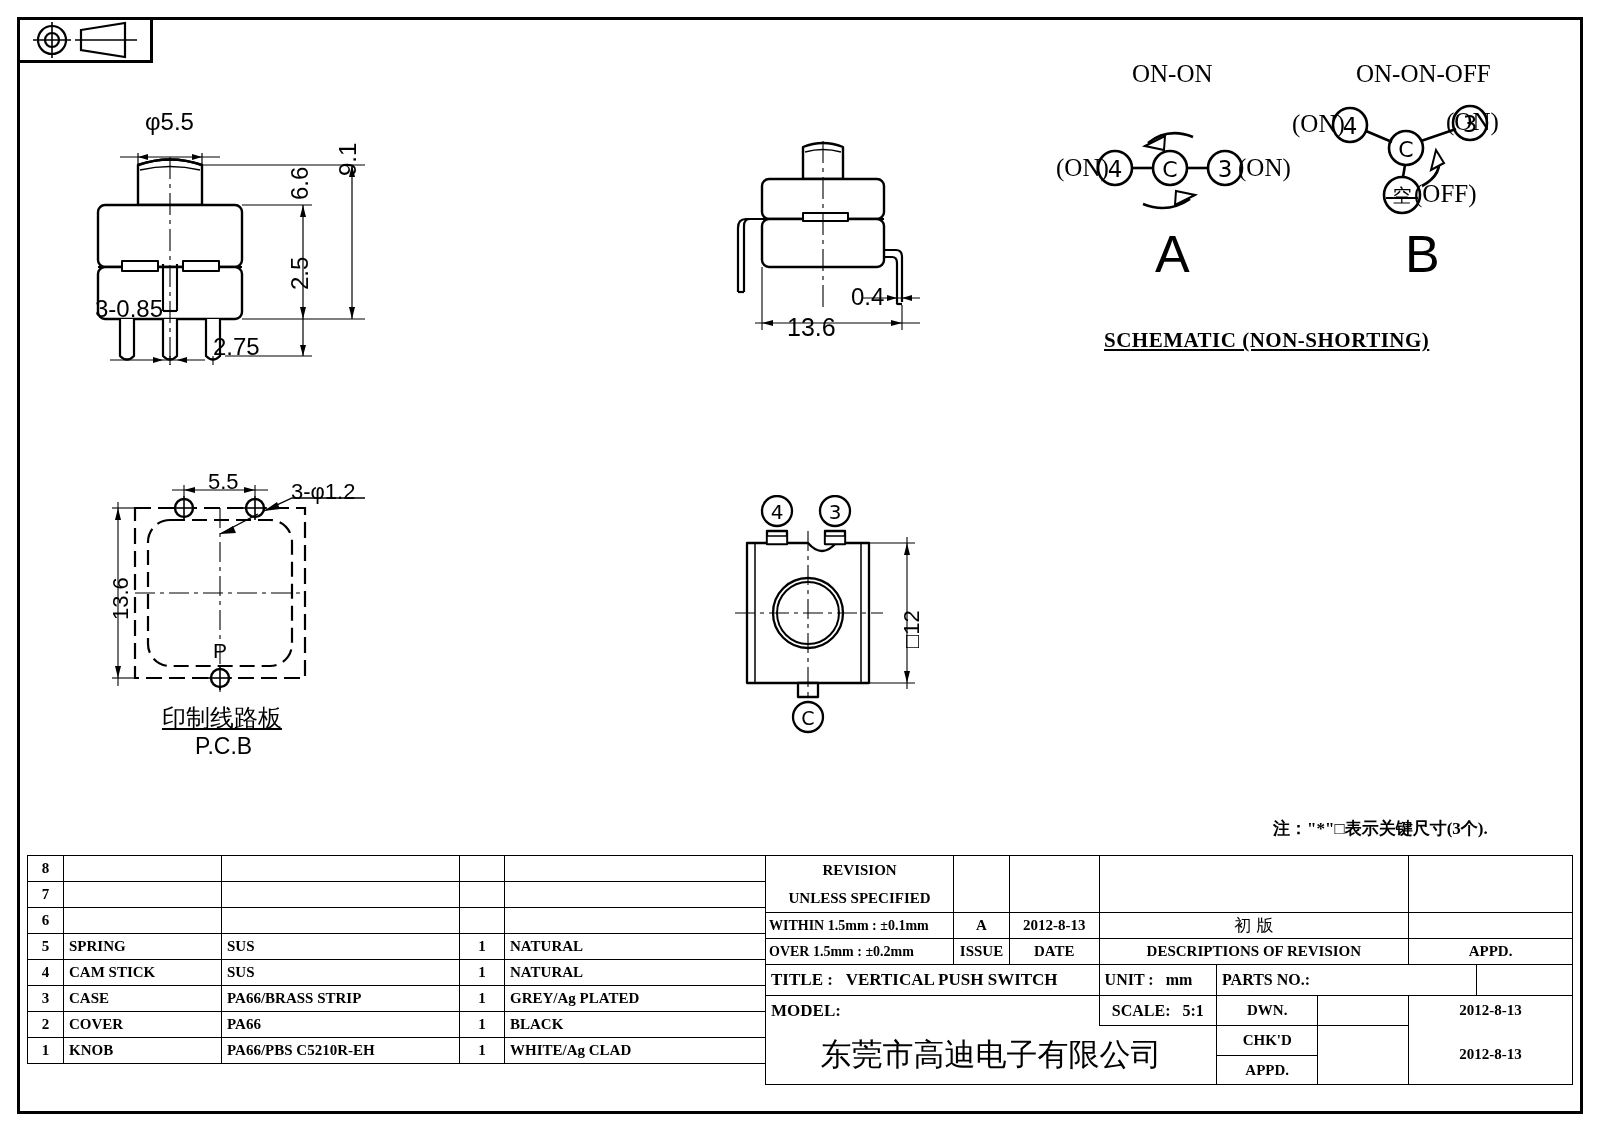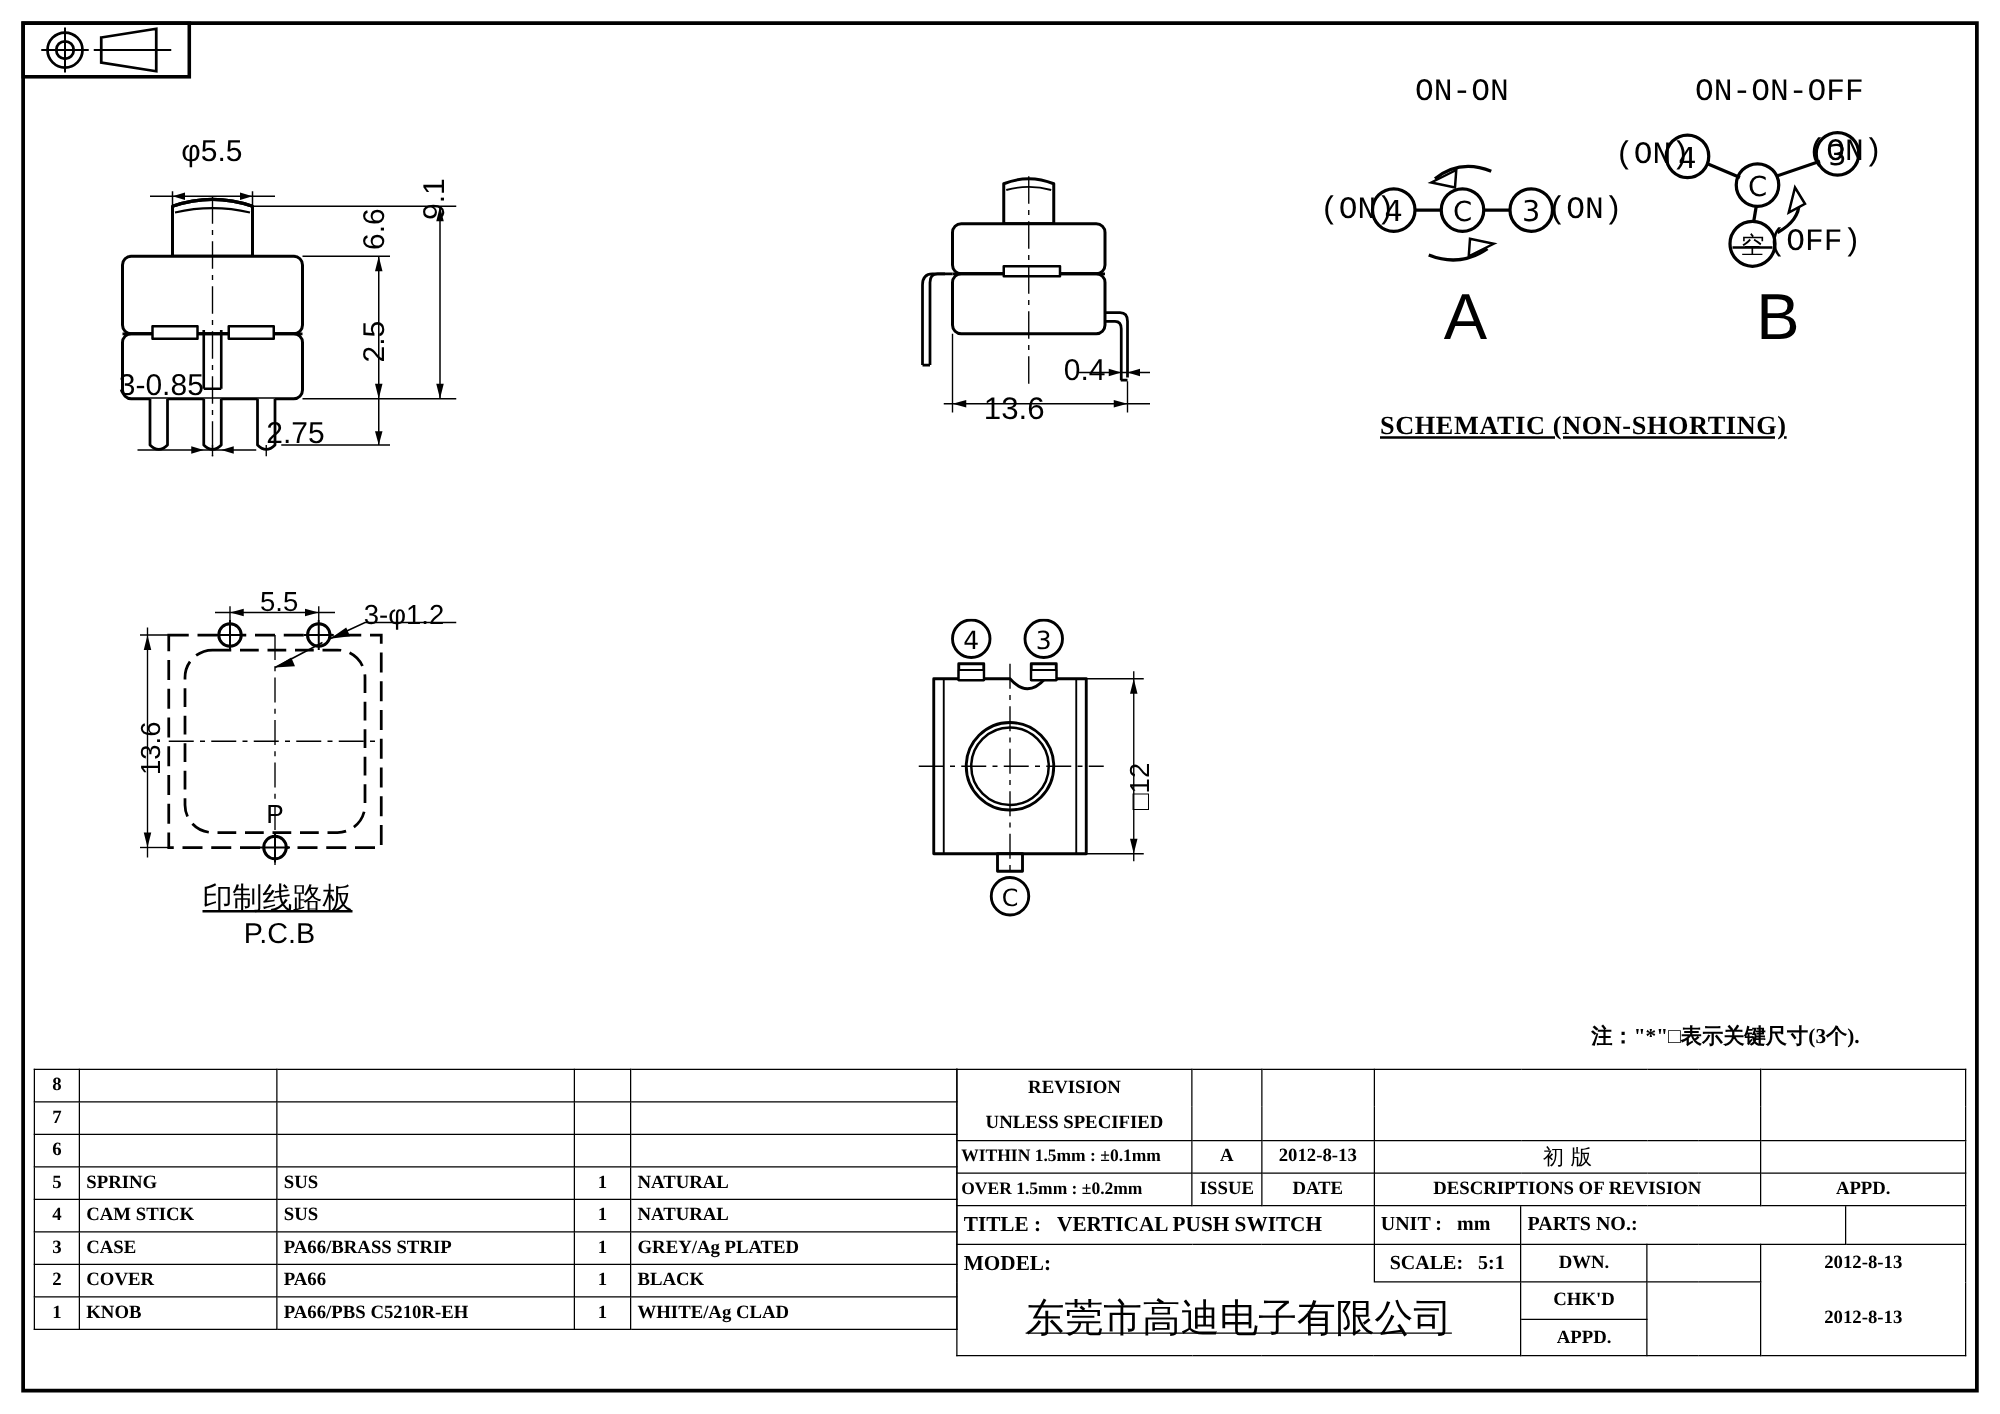--- a/index.html
+++ b/index.html
@@ -19,21 +19,21 @@
   table.tb td{border:1.5px solid #000;font-family:"Liberation Serif",serif;
               font-weight:bold;font-size:15px;padding:0 5px;height:25px;
               vertical-align:middle;overflow:hidden;white-space:nowrap;}
   td.c{text-align:center;}
   td.l{text-align:left;}
   #parts{position:absolute;left:0;top:0;}
   #right{position:absolute;left:738px;top:0;}
   #company{font-family:"DejaVu Sans",sans-serif;font-size:31px;font-weight:400;}
   .cn{font-family:"DejaVu Sans",sans-serif;}
   .note{position:absolute;font-family:"Liberation Serif",serif;font-weight:bold;font-size:17px;}
-  .lbl-on{font-family:Liberation Mono, monospace;font-size:25px;}
+  .lbl-on{font-family:Liberation Serif, serif;font-size:25px;}
   .schem-title{font-family:"Liberation Serif",serif;font-weight:bold;font-size:21px;
                text-decoration:underline;letter-spacing:.5px;}
   .bigAB{font-family:"Liberation Sans",sans-serif;font-size:52px;font-weight:400;}
 </style>
 </head>
 <body>
 
 <div id="sheet">
   <div id="frame"></div>
 
@@ -469,21 +469,21 @@
           </td>
           <td class="l" style="font-size:16px;text-align:center;">
             <span>SCALE:</span>
             &nbsp;&nbsp;<span>5:1</span>
           </td>
           <td class="c" style="font-size:15px;">DWN.</td>
           <td colspan="2"></td>
           <td class="c" colspan="2" rowspan="1" style="border-bottom:none;">2012-8-13</td>
         </tr>
         <tr style="height:30px">
-          <td class="c" colspan="4" rowspan="2" style="border-top:none;vertical-align:middle;text-decoration:underline;">
+          <td class="c" colspan="4" rowspan="2" style="border-top:none;vertical-align:middle;">
             <span id="company">东莞市高迪电子有限公司</span>
           </td>
           <td class="c" style="font-size:15px;">CHK'D</td>
           <td colspan="2" rowspan="2"></td>
           <td class="c" colspan="2" rowspan="2" style="border-top:none;">2012-8-13</td>
         </tr>
         <tr style="height:29px">
           <td class="c" style="font-size:15px;">APPD.</td>
         </tr>
       </tbody>

